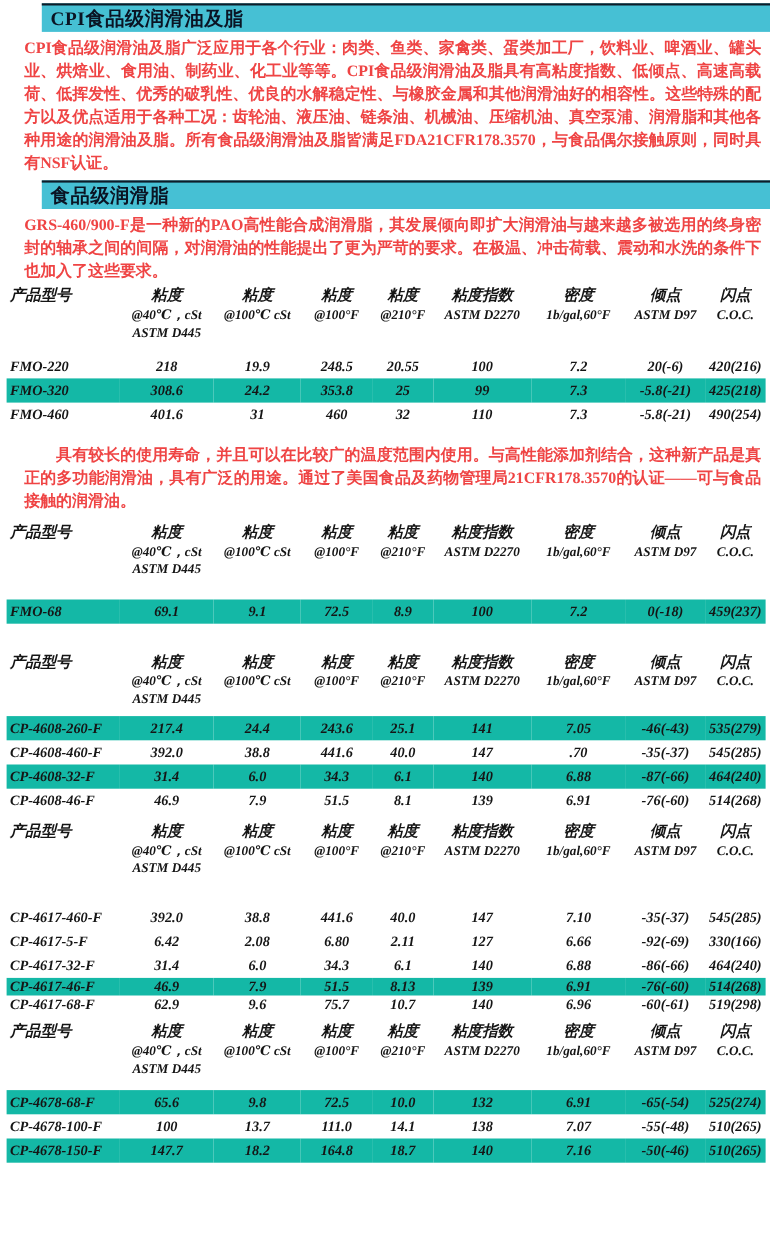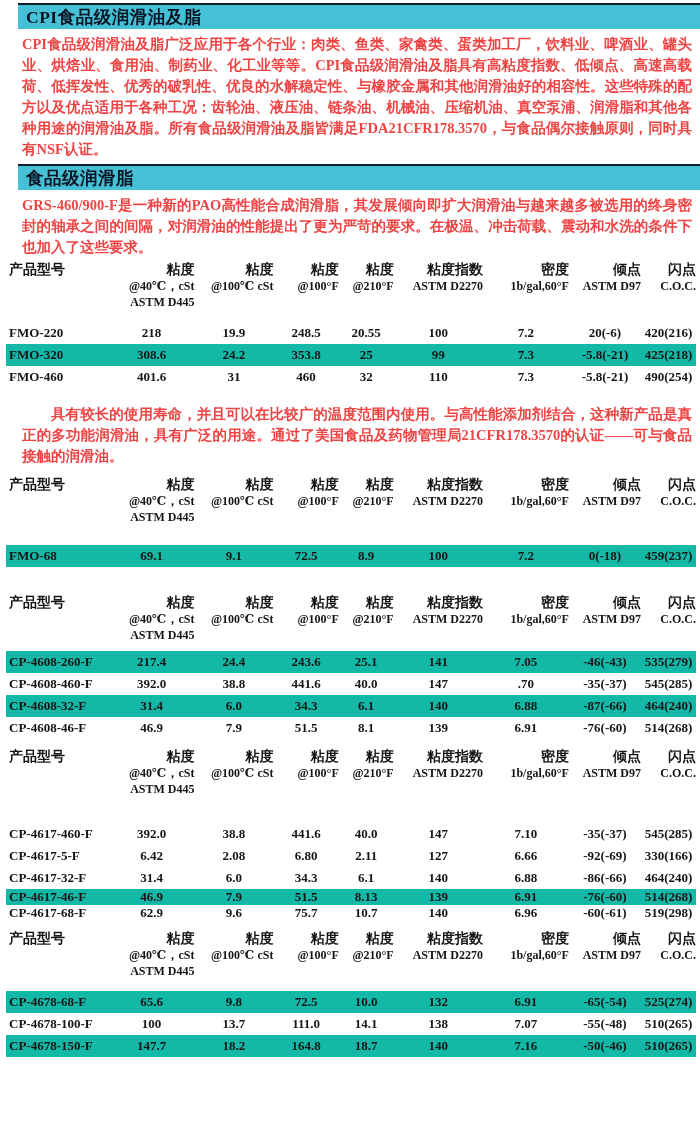--- a/index.html
+++ b/index.html
@@ -6,21 +6,21 @@
   body{
     width:700px;height:1134px;overflow:hidden;background:#ffffff;
     font-family:"Liberation Serif","DejaVu Serif",serif;
     color:#151515;font-weight:bold;
     -webkit-font-smoothing:antialiased;
   }
   .page{width:700px;height:1134px;position:relative;}
 
   
   .hbar{
-    margin-left:18px;margin-right:0;
+    margin-left:38px;margin-right:0;
     background:#46c0d4;
     border-top:2px solid #0d1c29;
     height:24px;line-height:24px;
     padding-left:8px;
     font-size:17.5px;letter-spacing:0.5px;
     color:#0a1424;
   }
   .hbar1{margin-top:3px;}
   .hbar2{margin-top:4px;}
 
@@ -35,23 +35,23 @@
   .p3{margin-top:16px;}
 
   
   .spec-table{margin:0 4px 0 6px;}
   .t1{margin-top:4px;}
   .t2{margin-top:10px;}
   .t3{margin-top:28px;}
   .t4{margin-top:10px;}
   .t5{margin-top:10px;}
 
-  table{width:100%;border-collapse:collapse;table-layout:fixed;}
+  table{width:100%;border-collapse:collapse;table-layout:fixed;font-style:italic;}
   th,td{font-weight:bold;white-space:nowrap;overflow:visible;}
-  th{vertical-align:top;text-align:right;padding:0;}
+  th{vertical-align:top;text-align:center;padding:0;}
   th .l1{font-size:14px;line-height:16px;}
   th .l2{font-size:12px;line-height:16px;}
   th .l3{font-size:12px;line-height:16px;}
   td{font-size:13px;text-align:center;padding:3px 0;}
   th:nth-child(1),td:nth-child(1){width:14.5%;text-align:left;padding-left:3px;}
   th:nth-child(2),td:nth-child(2){width:12.5%;}
   th:nth-child(3),td:nth-child(3){width:11.5%;}
   th:nth-child(4),td:nth-child(4){width:9.5%;}
   th:nth-child(5),td:nth-child(5){width:8%;}
   th:nth-child(6),td:nth-child(6){width:13%;}

